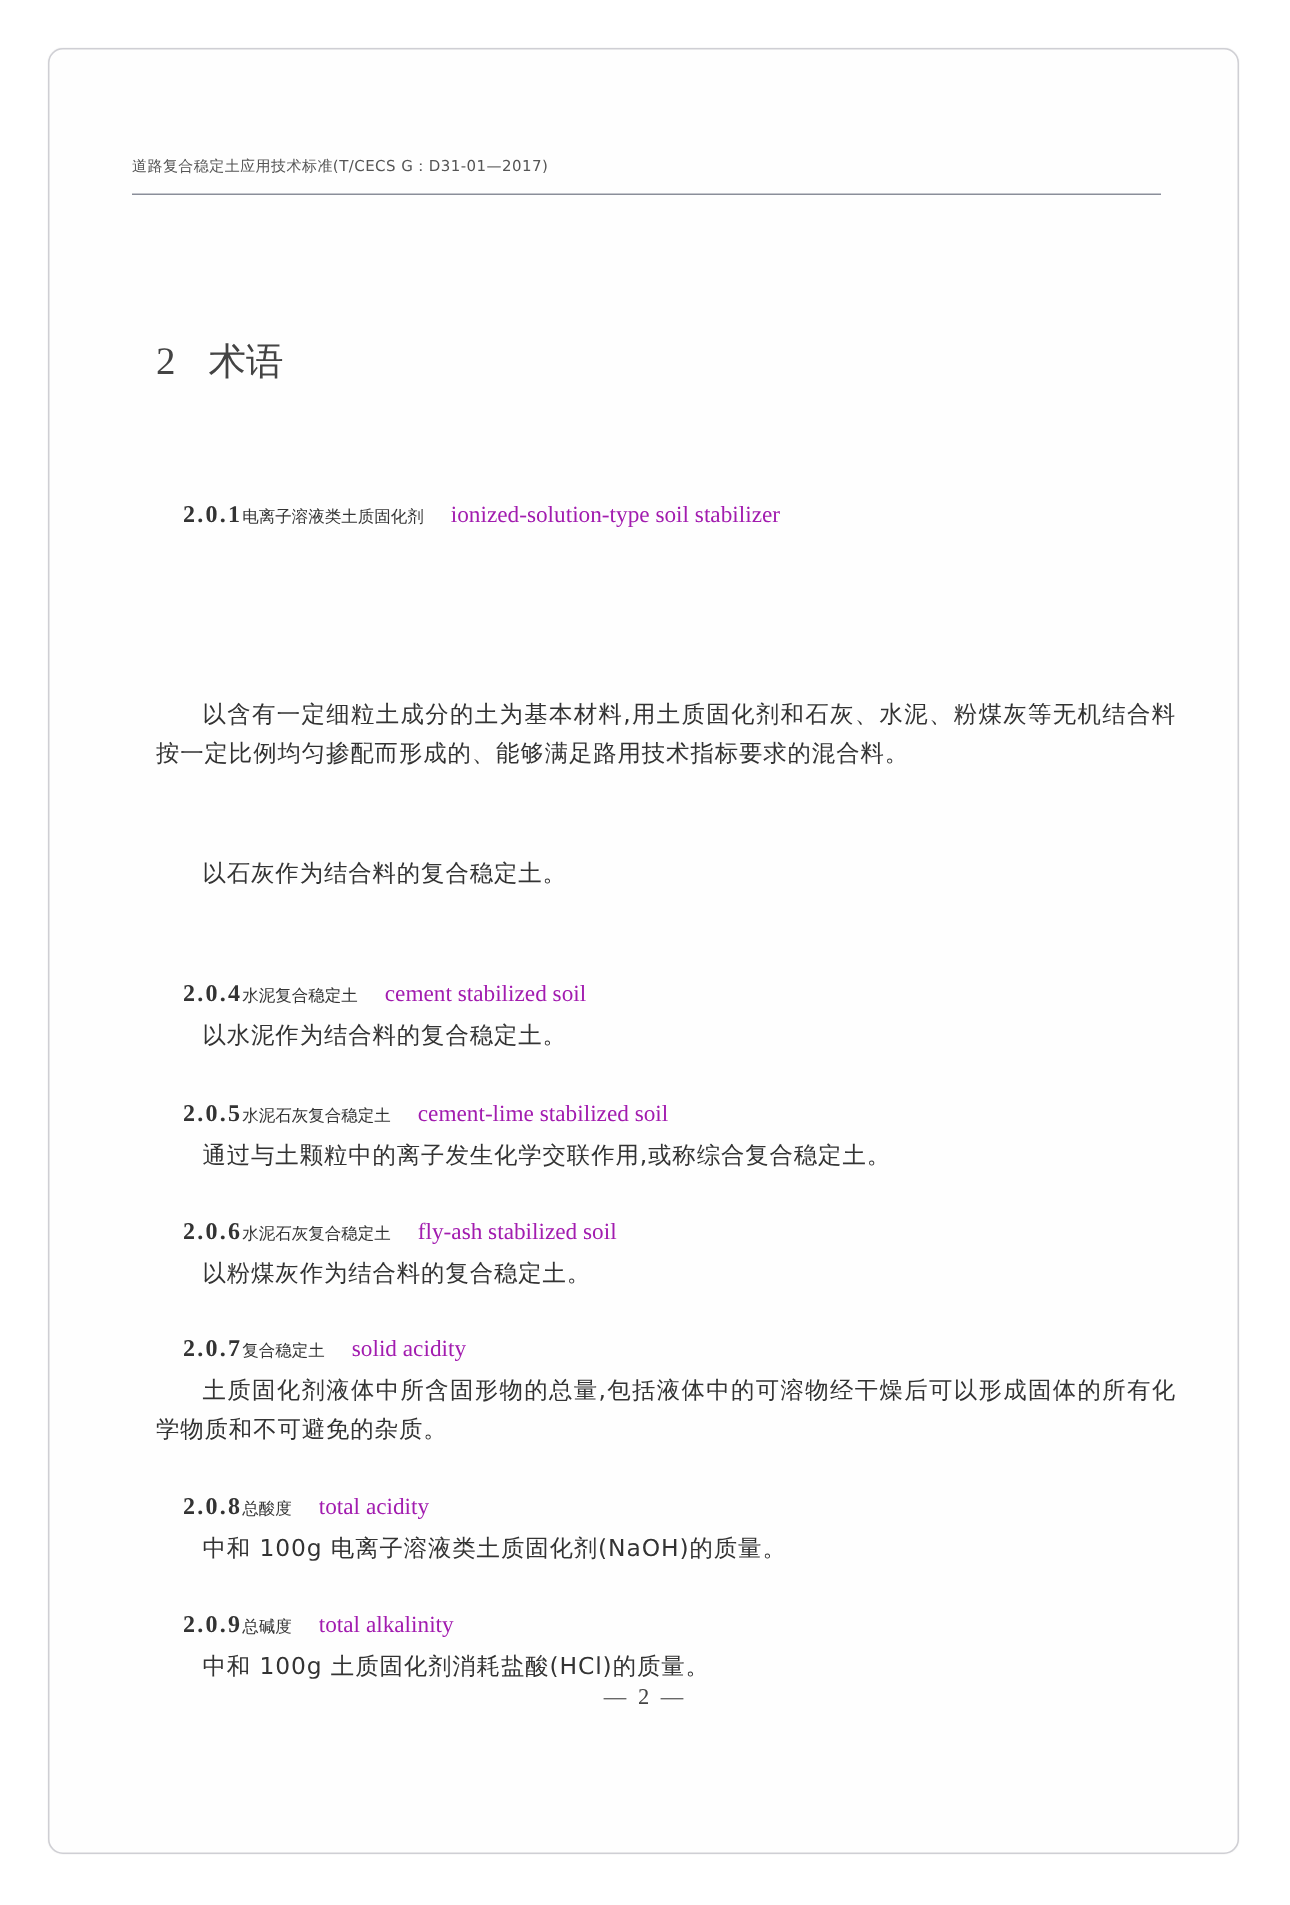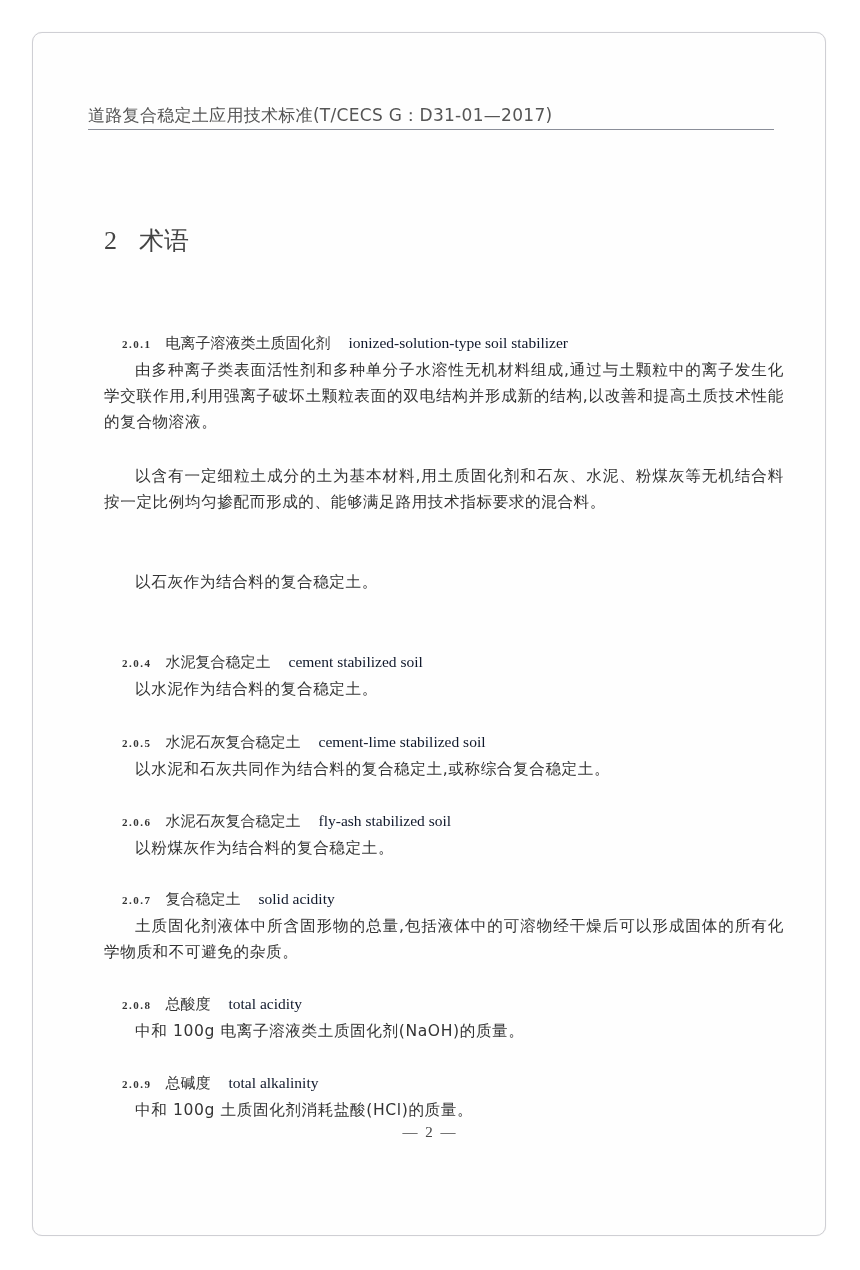--- a/index.html
+++ b/index.html
@@ -24,21 +24,21 @@
       border: 1.5px solid #cfcfd4;
       border-radius: 10px;
       background: #fefefe;
       box-sizing: border-box;
       box-shadow: 0 0 1px #e0e0e0;
     }
     .running-header {
       position: absolute;
       left: 88px;
       top: 104px;
-      font-size: 17px;
+      font-size: 10px;
       color: #555;
       font-family: "DejaVu Sans", "Liberation Sans", sans-serif;
       letter-spacing: 0.3px;
       white-space: nowrap;
     }
     .header-rule {
       position: absolute;
       left: 88px;
       top: 129px;
       width: 686px;
@@ -69,32 +69,31 @@
       font-size: 15px;
       line-height: 26px;
       white-space: nowrap;
       color: #333;
     }
     .term-no {
       font-family: "Liberation Serif", serif;
       font-weight: bold;
       letter-spacing: 1.5px;
       margin-left: 18px;
-      margin-right: 14px;
-      font-size: 11px;
+      font-size: 16px;
     }
     .term-zh {
       font-family: "DejaVu Sans", "Liberation Sans", sans-serif;
-      font-size: 15px;
+      font-size: 11px;
       margin-right: 18px;
     }
     .term-en {
       font-family: "Liberation Serif", serif;
       font-size: 15.5px;
-      color: #0f172a;
+      color: #a21caf;
     }
     .term-def {
       font-family: "DejaVu Sans", "Liberation Sans", sans-serif;
       font-size: 15.6px;
       line-height: 26px;
       text-indent: 31px;
       text-align: justify;
       letter-spacing: 0.6px;
       margin: 0;
       color: #333;
@@ -120,21 +119,20 @@
 <div class="header-rule"></div>
 
 <h1 class="chapter-title" style="margin:0;">
   <span class="num">2</span><span>术语</span>
 </h1>
 
 <div class="term" style="top:330px;">
   <div class="term-head">
     <span class="term-no">2.0.1</span><span class="term-zh">电离子溶液类土质固化剂</span><span class="term-en">ionized-solution-type soil stabilizer</span>
   </div>
-  <p class="term-def">由多种离子类表面活性剂和多种单分子水溶性无机材料组成,通过与土颗粒中的离子发生化学交联作用,利用强离子破坏土颗粒表面的双电结构并形成新的结构,以改善和提高土质技术性能的复合物溶液。</p>
 </div>
 
 <div class="term" style="top:463px;">
   <p class="term-def">以含有一定细粒土成分的土为基本材料,用土质固化剂和石灰、水泥、粉煤灰等无机结合料按一定比例均匀掺配而形成的、能够满足路用技术指标要求的混合料。</p>
 </div>
 
 <div class="term" style="top:569px;">
   <p class="term-def">以石灰作为结合料的复合稳定土。</p>
 </div>
 
@@ -142,21 +140,21 @@
   <div class="term-head">
     <span class="term-no">2.0.4</span><span class="term-zh">水泥复合稳定土</span><span class="term-en">cement stabilized soil</span>
   </div>
   <p class="term-def">以水泥作为结合料的复合稳定土。</p>
 </div>
 
 <div class="term" style="top:729px;">
   <div class="term-head">
     <span class="term-no">2.0.5</span><span class="term-zh">水泥石灰复合稳定土</span><span class="term-en">cement-lime stabilized soil</span>
   </div>
-  <p class="term-def">以水泥和石灰共同作为结合料的复合稳定土,或称综合复合稳定土。</p>
+  <p class="term-def">通过与土颗粒中的离子发生化学交联作用,或称综合复合稳定土。</p>
 </div>
 
 <div class="term" style="top:808px;">
   <div class="term-head">
     <span class="term-no">2.0.6</span><span class="term-zh">水泥石灰复合稳定土</span><span class="term-en">fly-ash stabilized soil</span>
   </div>
   <p class="term-def">以粉煤灰作为结合料的复合稳定土。</p>
 </div>
 
 <div class="term" style="top:886px;">

